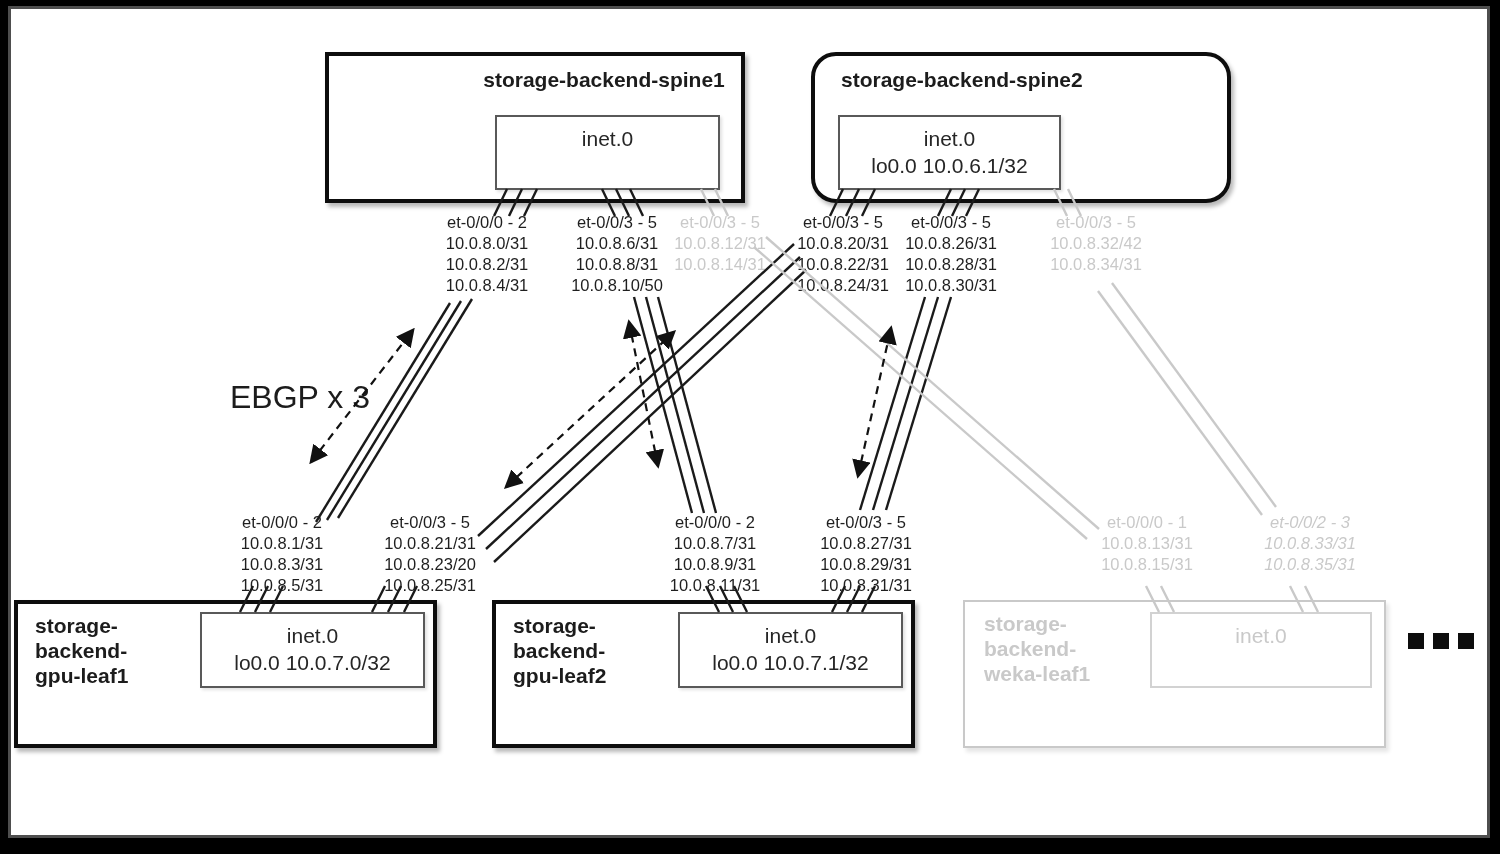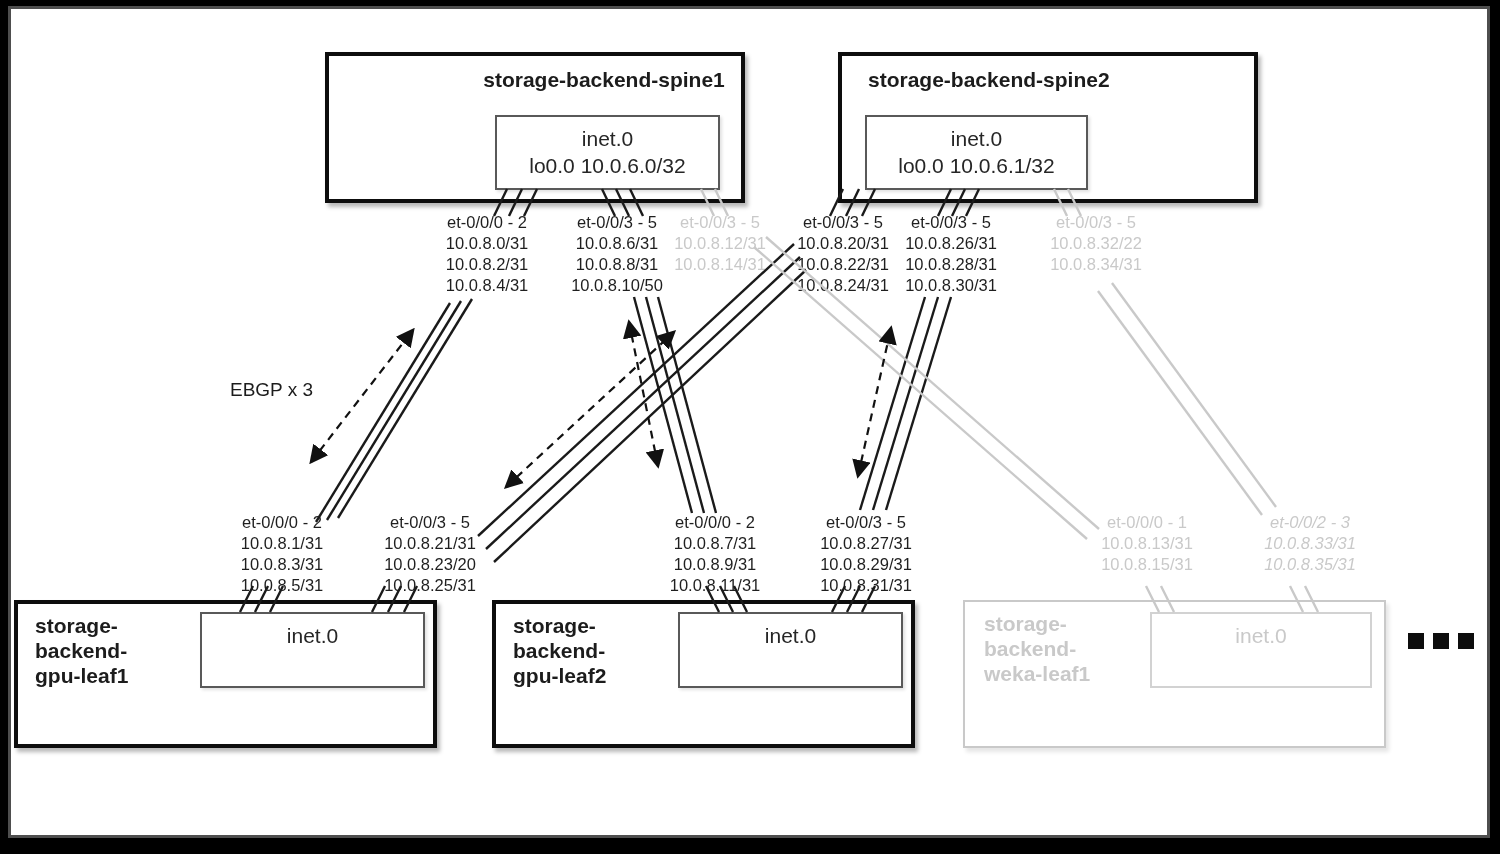--- a/index.html
+++ b/index.html
@@ -35,21 +35,21 @@
   .inactive .rt-box{border:2px solid #d2d2d2;color:#c9c9c9;box-shadow:none;}
 
   
   .iface{
     position:absolute;width:120px;text-align:center;
     font-size:16.5px;line-height:21px;color:#1f1f1f;white-space:nowrap;
   }
   .iface.inactive{color:#c9c9c9;}
 
   .ebgp-label{
-    position:absolute;left:230px;top:379px;font-size:19px;color:#1c1c1c;
+    position:absolute;left:230px;top:379px;font-size:32px;color:#1c1c1c;
     white-space:nowrap;
   }
 
   .more-dots{position:absolute;left:1408px;top:633px;display:flex;gap:9px;}
   .more-dots .sq{width:16px;height:16px;background:#0d0d0d;display:block;}
 
   svg.links{position:absolute;left:0;top:0;pointer-events:none;}
   .ln{stroke:#1a1a1a;stroke-width:2.4;fill:none;}
   .ln.gray{stroke:#c9c9c9;}
   .dash{stroke:#111;stroke-width:2.2;fill:none;stroke-dasharray:8 6;}
@@ -58,51 +58,52 @@
 <body>
 
 <div class="canvas-bg"></div>
 
 <div class="layer">
 
   <div class="node" style="left:325px;top:52px;width:412px;height:143px;">
     <div class="node-title" style="left:135px;top:11px;width:280px;text-align:center;">storage-backend-spine1</div>
     <div class="rt-box" style="left:166px;top:59px;width:225px;height:75px;">
       <div>inet.0</div>
-      <div>lo0.0 10.0.6.0/32</div>
-    </div>
-  </div>
-
-  <div class="node" style="left:838px;top:52px;width:412px;height:143px;">
+    </div>
+  </div>
+
+  <div class="node" style="left:811px;top:52px;width:412px;height:143px;border-radius:25px;">
     <div class="node-title" style="left:26px;top:11px;">storage-backend-spine2</div>
     <div class="rt-box" style="left:23px;top:59px;width:223px;height:75px;">
       <div>inet.0</div>
       <div>lo0.0 10.0.6.1/32</div>
     </div>
   </div>
 
   <div class="node" style="left:14px;top:600px;width:415px;height:140px;">
     <div class="node-title" style="left:17px;top:9px;">
       <span style="display:block">storage-</span>
       <span style="display:block">backend-</span>
       <span style="display:block">gpu-leaf1</span>
     </div>
     <div class="rt-box" style="left:182px;top:8px;width:225px;height:76px;">
       <div>inet.0</div>
+      <div>lo0.0 10.0.7.0/32</div>
     </div>
   </div>
 
   <div class="node" style="left:492px;top:600px;width:415px;height:140px;">
     <div class="node-title" style="left:17px;top:9px;">
       <span style="display:block">storage-</span>
       <span style="display:block">backend-</span>
       <span style="display:block">gpu-leaf2</span>
     </div>
     <div class="rt-box" style="left:182px;top:8px;width:225px;height:76px;">
       <div>inet.0</div>
+      <div>lo0.0 10.0.7.1/32</div>
     </div>
   </div>
 
   <div class="node inactive" style="left:963px;top:600px;width:419px;height:144px;">
     <div class="node-title" style="left:19px;top:9px;">
       <span style="display:block">storage-</span>
       <span style="display:block">backend-</span>
       <span style="display:block">weka-leaf1</span>
     </div>
     <div class="rt-box" style="left:185px;top:10px;width:222px;height:76px;">
@@ -134,21 +135,21 @@
     <div>10.0.8.24/31</div>
   </div>
   <div class="iface" style="left:891px;top:212px;">
     <div>et-0/0/3 - 5</div>
     <div>10.0.8.26/31</div>
     <div>10.0.8.28/31</div>
     <div>10.0.8.30/31</div>
   </div>
   <div class="iface inactive" style="left:1036px;top:212px;">
     <div>et-0/0/3 - 5</div>
-    <div>10.0.8.32/22</div>
+    <div>10.0.8.32/42</div>
     <div>10.0.8.34/31</div>
   </div>
 
   <div class="iface" style="left:222px;top:512px;">
     <div>et-0/0/0 - 2</div>
     <div>10.0.8.1/31</div>
     <div>10.0.8.3/31</div>
     <div>10.0.8.5/31</div>
   </div>
   <div class="iface" style="left:370px;top:512px;">

